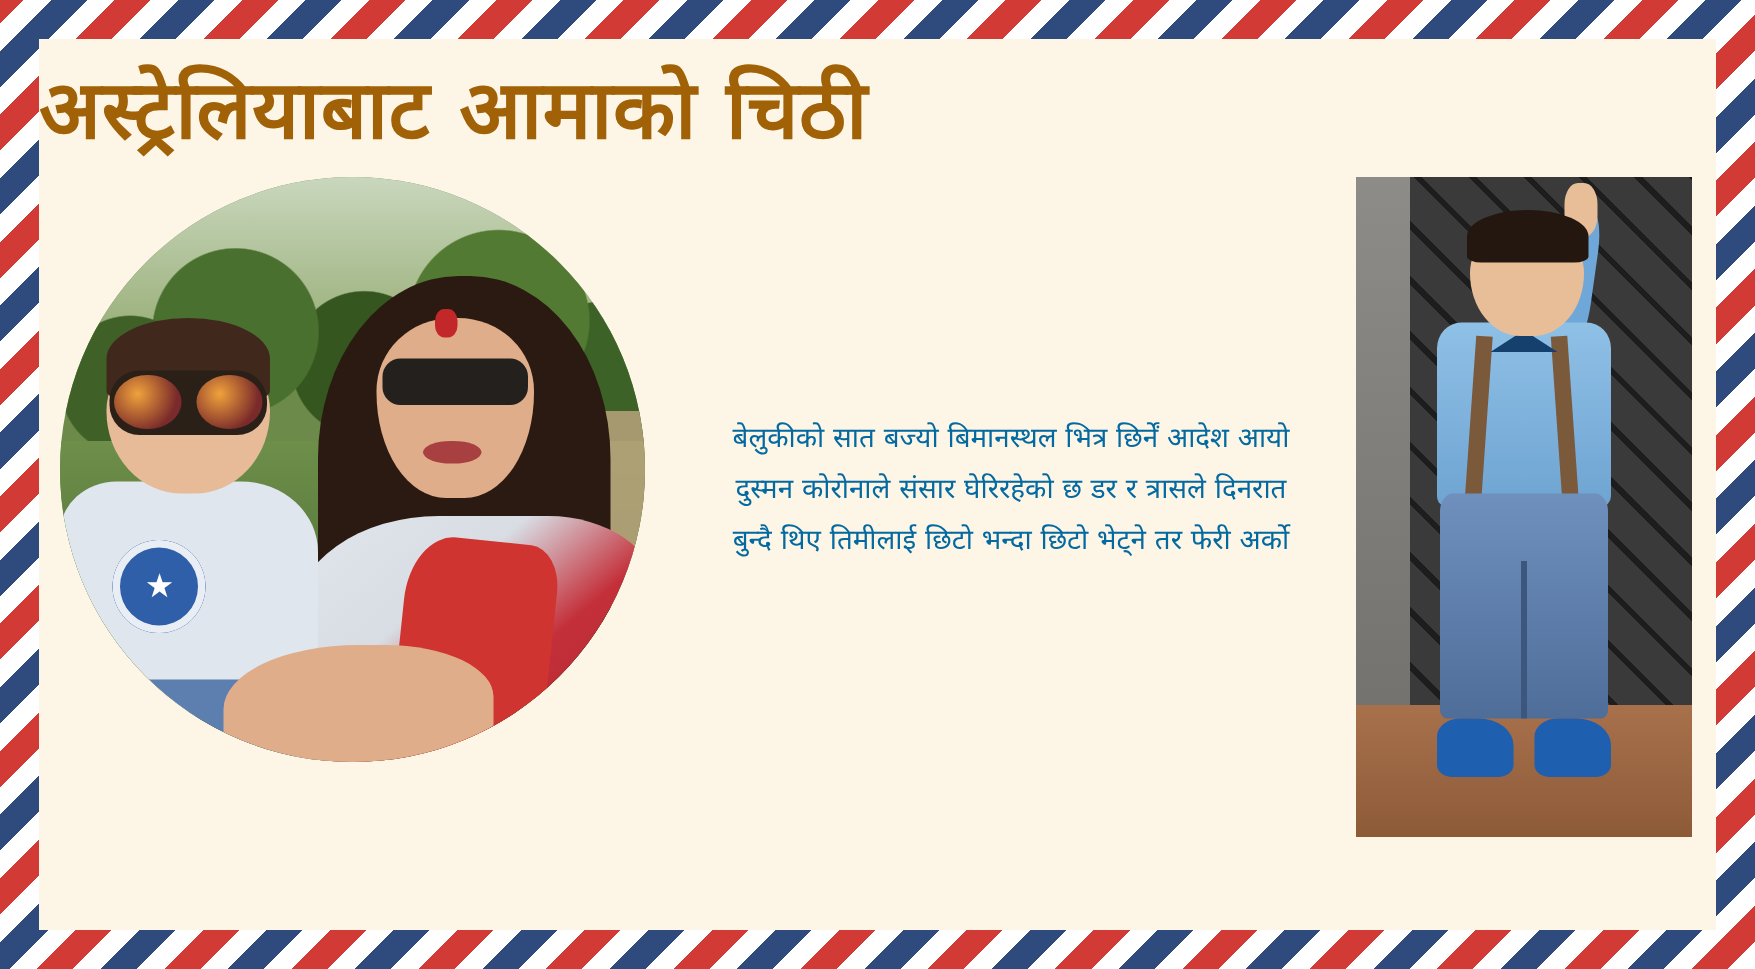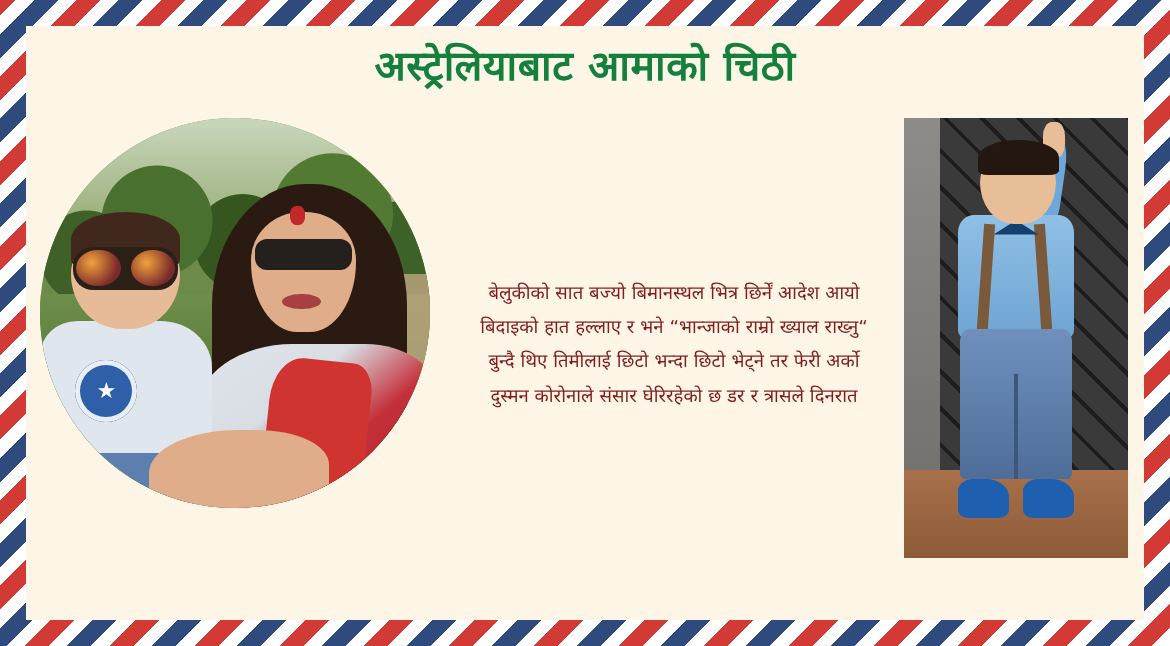--- a/index.html
+++ b/index.html
@@ -41,24 +41,23 @@
     background: #fdf6e7;
     overflow: hidden;
   }
 
   
   .title {
     position: absolute;
     top: 18px;
     left: 0;
     width: 100%;
-    text-align: center;
-    color: #15803d;
+    color: #a16207;
     font-family: "DejaVu Sans", sans-serif;
-    font-size: 41px;
+    font-size: 54px;
     font-weight: bold;
     letter-spacing: 0.5px;
     line-height: 1.1;
   }
 
   
   .photo-circle {
     position: absolute;
     left: 14px;
     top: 92px;
@@ -247,21 +246,21 @@
     border-radius: 12% 20% 0 0;
   }
 
   
   .letter {
     position: absolute;
     left: 418px;
     top: 250px;
     width: 460px;
     text-align: center;
-    color: #7f1d1d;
+    color: #0369a1;
     font-family: "DejaVu Sans", sans-serif;
     font-size: 18.5px;
     line-height: 1.85;
   }
   .letter p {
     margin: 0;
   }
 
   
   .photo-rect {
@@ -410,23 +409,22 @@
       <div class="c-logo"></div>
       <div class="c-jeans"></div>
       <div class="c-head"></div>
       <div class="c-hair"></div>
       <div class="c-goggles"></div>
       <div class="w-arm"></div>
     </div>
 
     <div class="letter">
       <p>बेलुकीको सात बज्यो बिमानस्थल भित्र छिर्नें आदेश आयो</p>
-      <p>बिदाइको हात हल्लाए र भने “भान्जाको राम्रो ख्याल राख्नु“</p>
+      <p>दुस्मन कोरोनाले संसार घेरिरहेको छ डर र त्रासले दिनरात</p>
       <p>बुन्दै थिए तिमीलाई छिटो भन्दा छिटो भेट्ने तर फेरी अर्को</p>
-      <p>दुस्मन कोरोनाले संसार घेरिरहेको छ डर र त्रासले दिनरात</p>
     </div>
 
     <div class="photo-rect">
       <div class="pr-gate"></div>
       <div class="pr-wall"></div>
       <div class="pr-floor"></div>
       <div class="b-arm"></div>
       <div class="b-hand"></div>
       <div class="b-shirt"></div>
       <div class="b-brace-l"></div>

